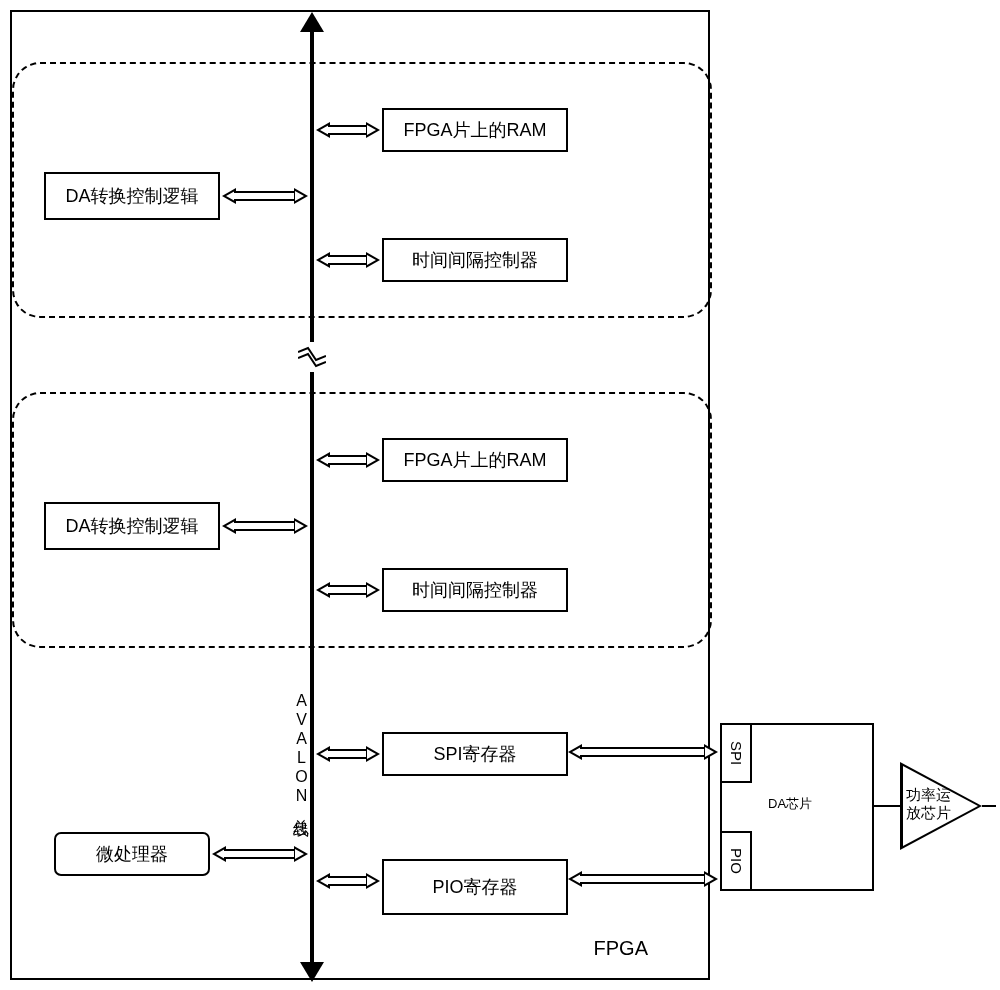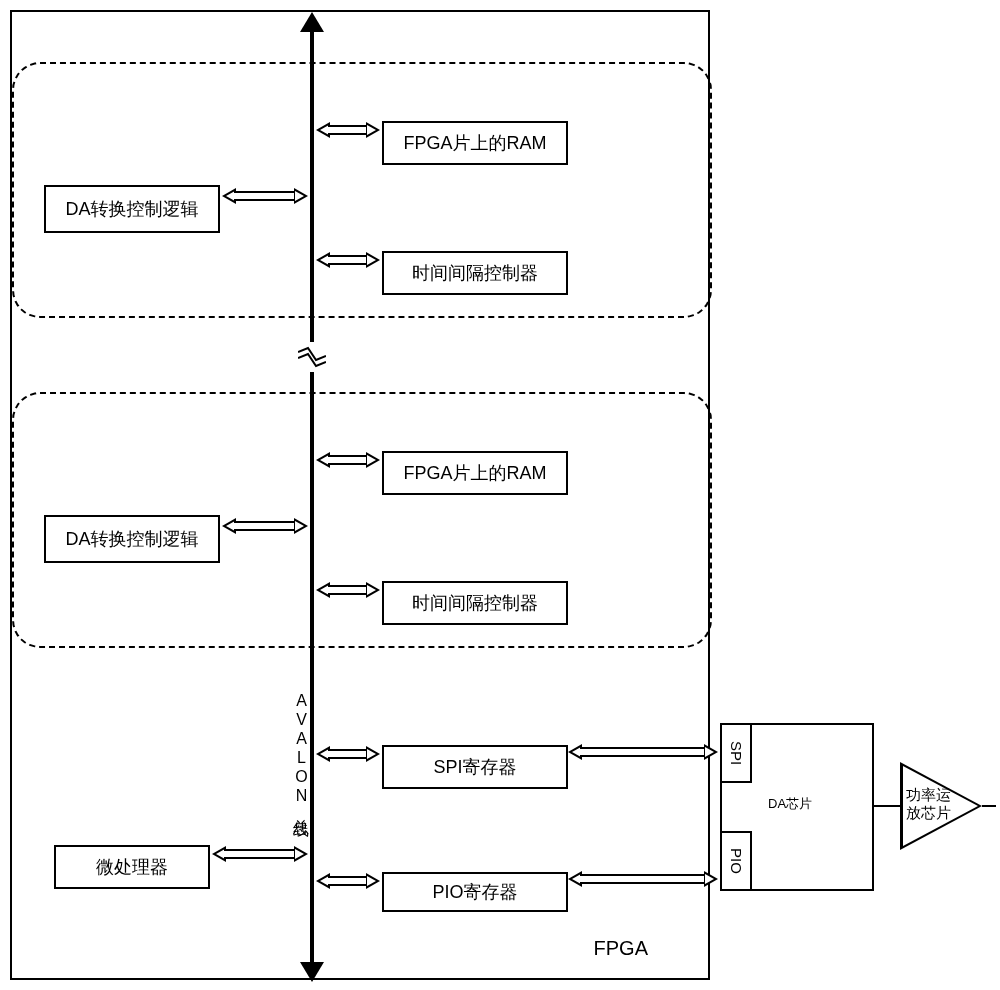--- a/index.html
+++ b/index.html
@@ -9,33 +9,33 @@
   
   .bus-line { position: absolute; left: 298px; top: 8px; width: 4px; height: 954px; background: #000; }
   .bus-arrow-up { position: absolute; left: 288px; top: 0px; width: 0; height: 0; border-left: 12px solid transparent; border-right: 12px solid transparent; border-bottom: 20px solid #000; }
   .bus-arrow-down { position: absolute; left: 288px; top: 950px; width: 0; height: 0; border-left: 12px solid transparent; border-right: 12px solid transparent; border-top: 20px solid #000; }
   .bus-label { position: absolute; left: 278px; top: 680px; writing-mode: vertical-rl; text-orientation: upright; font-size: 16px; letter-spacing: 2px; }
   
   .group-box { position: absolute; border: 2px dashed #000; border-radius: 28px; }
   .group1 { left: 0px; top: 50px; width: 700px; height: 256px; }
   .group2 { left: 0px; top: 380px; width: 700px; height: 256px; }
   
-  .block { position: absolute; border: 2px solid #000; background: #fff; display: flex; align-items: center; justify-content: center; font-size: 18px; text-align: center; padding: 4px; margin-top: 13px; }
+  .block { position: absolute; border: 2px solid #000; background: #fff; display: flex; align-items: center; justify-content: center; font-size: 18px; text-align: center; padding: 4px; }
   
   .da-logic1 { left: 32px; top: 160px; width: 176px; height: 48px; }
   .ram1 { left: 370px; top: 96px; width: 186px; height: 44px; }
   .timer1 { left: 370px; top: 226px; width: 186px; height: 44px; }
   
   .da-logic2 { left: 32px; top: 490px; width: 176px; height: 48px; }
   .ram2 { left: 370px; top: 426px; width: 186px; height: 44px; }
   .timer2 { left: 370px; top: 556px; width: 186px; height: 44px; }
   
   .spi-reg { left: 370px; top: 720px; width: 186px; height: 44px; }
-  .pio-reg { left: 370px; top: 847px; width: 186px; height: 40px; }
-  .microproc { left: 42px; top: 820px; width: 156px; height: 44px; }
+  .pio-reg { left: 370px; top: 847px; width: 186px; height: 56px; }
+  .microproc { left: 42px; top: 820px; width: 156px; height: 44px; border-radius: 7px; }
   
   .da-chip { position: absolute; left: 720px; top: 723px; width: 154px; height: 168px; border: 2px solid #000; }
   .da-chip-label { position: absolute; left: 46px; top: 70px; font-size: 13px; }
   .spi-port { position: absolute; left: -2px; top: -2px; width: 32px; height: 60px; border: 2px solid #000; writing-mode: vertical-rl; text-orientation: mixed; display: flex; align-items: center; justify-content: center; font-size: 15px; }
   .pio-port { position: absolute; left: -2px; bottom: -2px; width: 32px; height: 60px; border: 2px solid #000; writing-mode: vertical-rl; text-orientation: mixed; display: flex; align-items: center; justify-content: center; font-size: 15px; }
   
   .opamp { position: absolute; left: 900px; top: 762px; }
   .opamp-triangle { width: 0; height: 0; border-top: 44px solid transparent; border-bottom: 44px solid transparent; border-left: 82px solid #000; position: relative; }
   .opamp-triangle::after { content: ""; position: absolute; left: -79px; top: -40px; width: 0; height: 0; border-top: 40px solid transparent; border-bottom: 40px solid transparent; border-left: 75px solid #fff; }
   .opamp-label { position: absolute; left: 906px; top: 786px; font-size: 15px; line-height: 18px; text-align: left; z-index: 2; }

